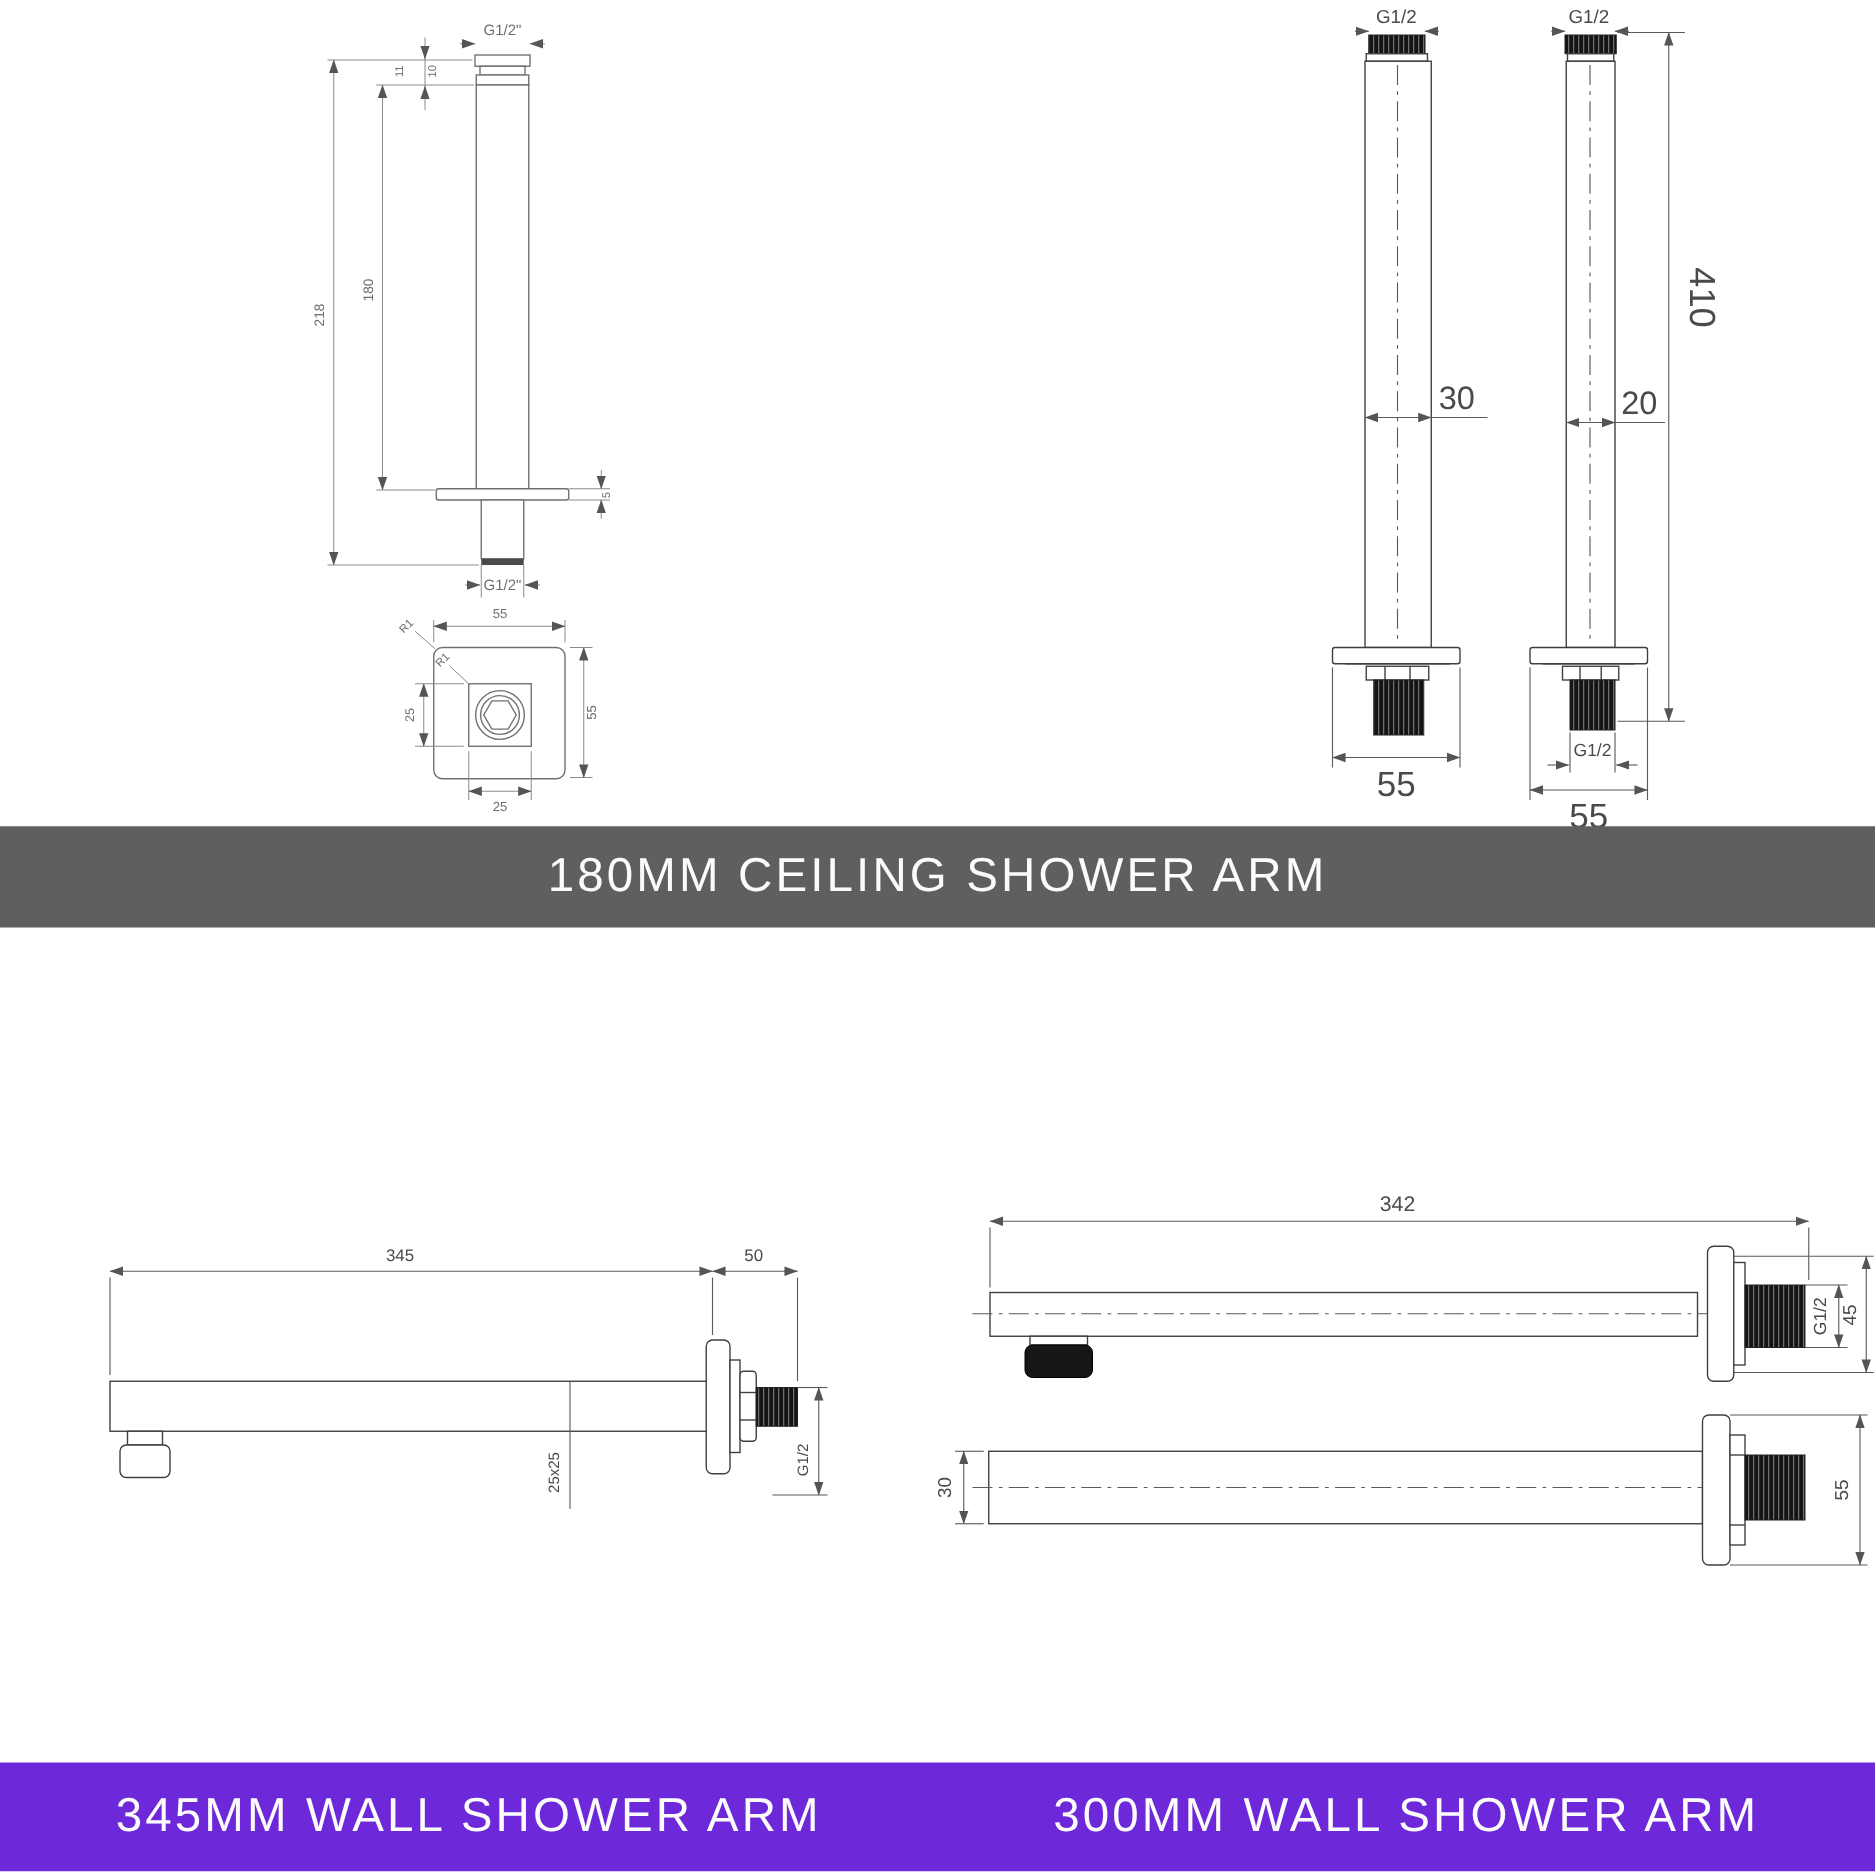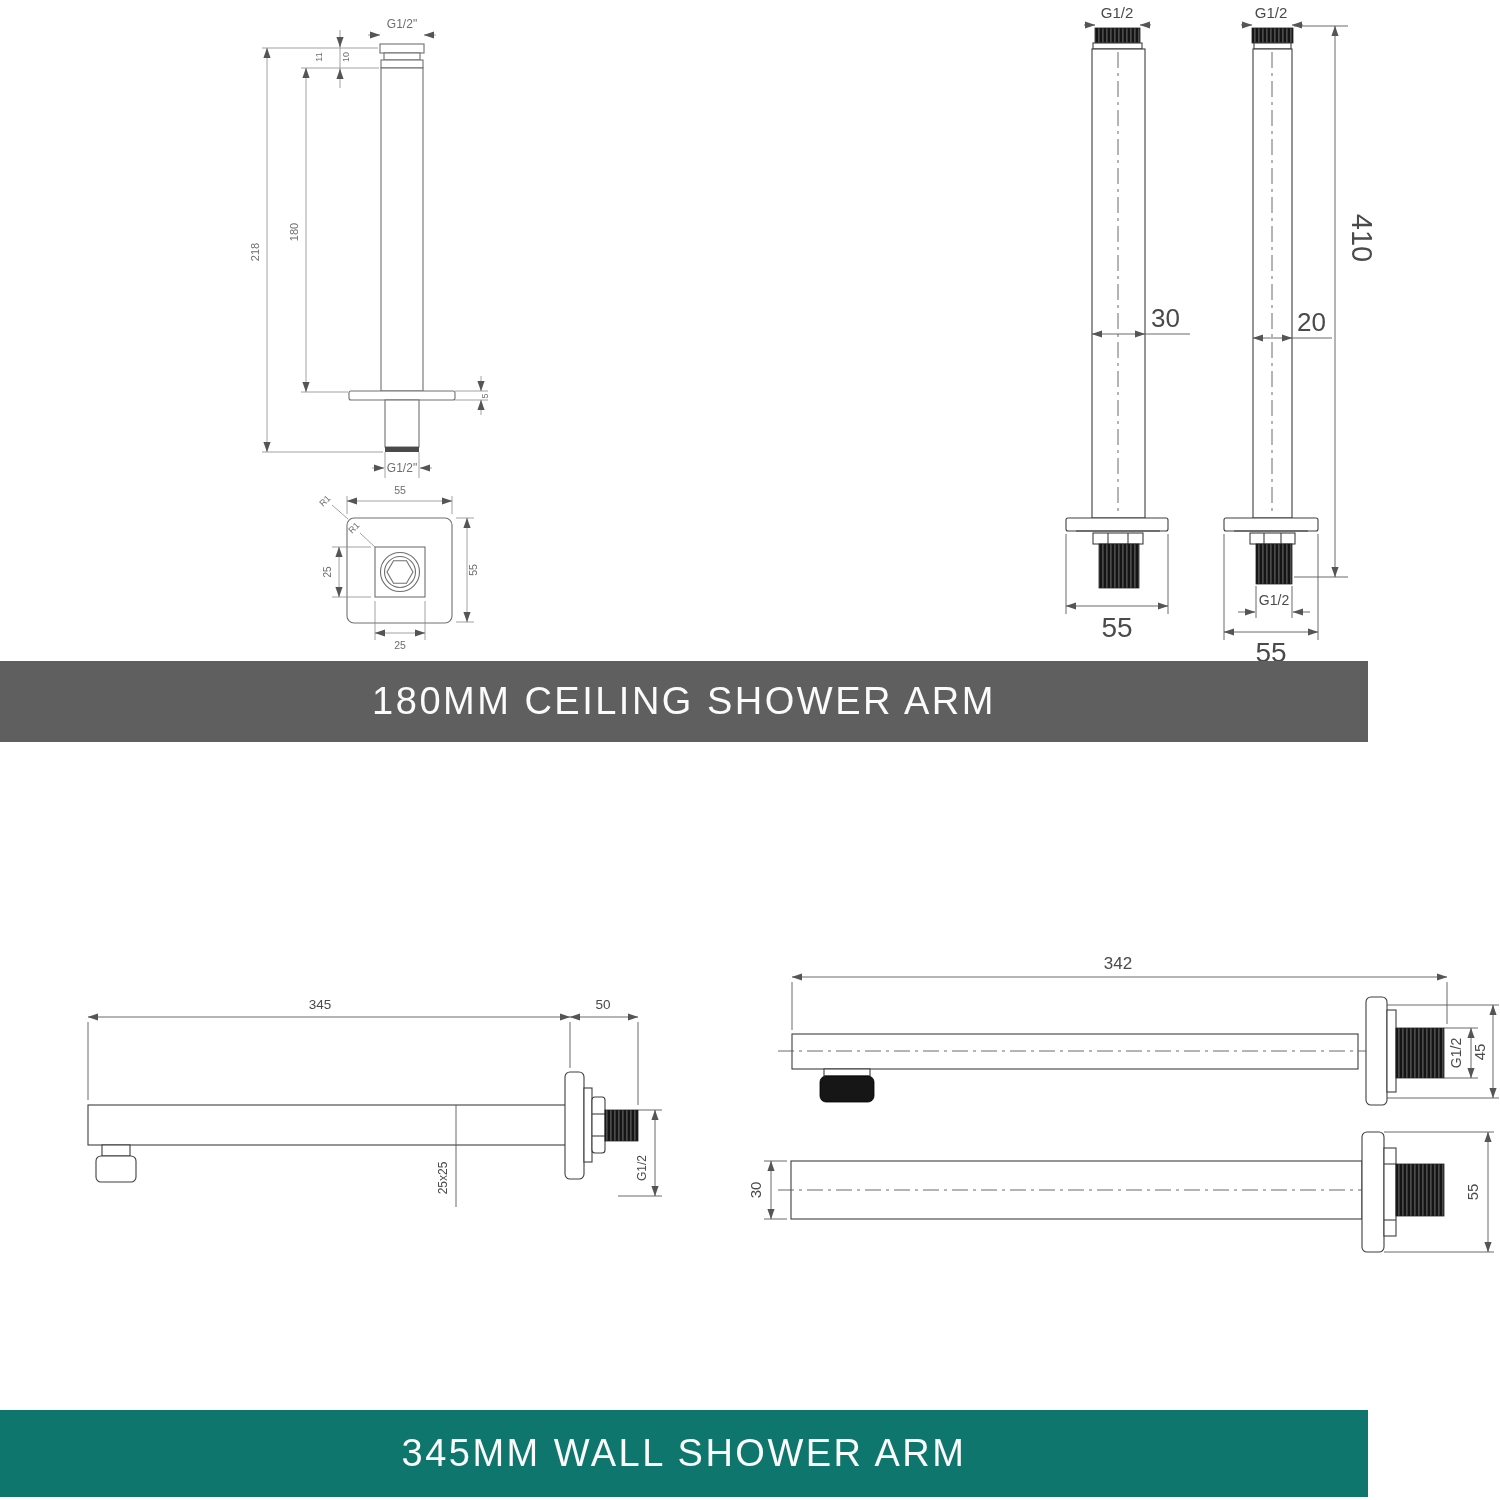--- a/index.html
+++ b/index.html
@@ -5,21 +5,21 @@
   html,body{margin:0;padding:0;background:#ffffff;}
   .canvas{
     position:relative;
     width:1500px;height:1500px;
     background:#ffffff;
     font-family:"Liberation Sans",sans-serif;
     overflow:hidden;
   }
   .canvas > svg{position:absolute;left:0;top:0;}
   .banner{
-    position:absolute;left:0;width:1368px;
+    position:absolute;left:0;width:1500px;
     display:flex;align-items:stretch;
   }
   .banner-top{top:661px;height:81px;}
   .banner-bottom{top:1410px;height:87px;}
   .banner-cell{
     flex:1;display:flex;align-items:center;justify-content:center;
   }
   .banner-cell span{
     color:#fbfbfb;
     font-size:38px;
@@ -267,19 +267,22 @@
     <text class="dt" x="1478" y="1192" font-size="15" text-anchor="middle" transform="rotate(-90 1478 1192)">55</text>
   </g>
 </svg>
 
 <div class="banner banner-top" style="background: rgb(95, 95, 95);">
   <div class="banner-cell">
     <span>180MM CEILING SHOWER ARM</span>
   </div>
 </div>
 
-<div class="banner banner-bottom" style="background: #0f766e;">
+<div class="banner banner-bottom" style="background: #6d28d9;">
   <div class="banner-cell">
     <span>345MM WALL SHOWER ARM</span>
   </div>
+  <div class="banner-cell">
+    <span>300MM WALL SHOWER ARM</span>
+  </div>
 </div>
 
 </div>
 
 </body></html>

